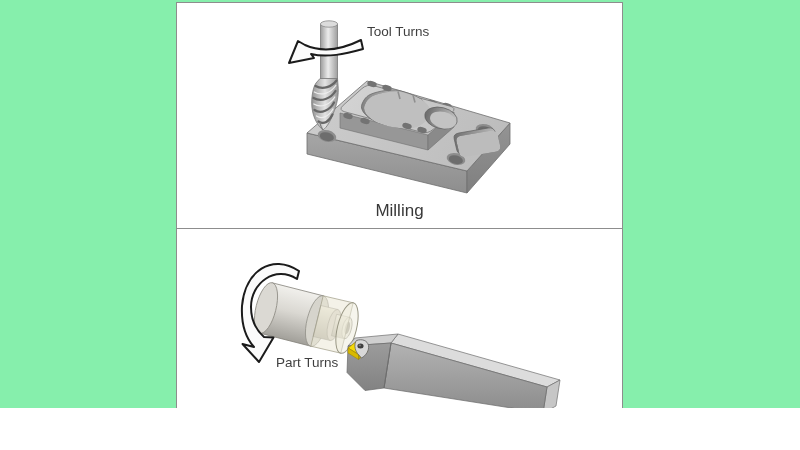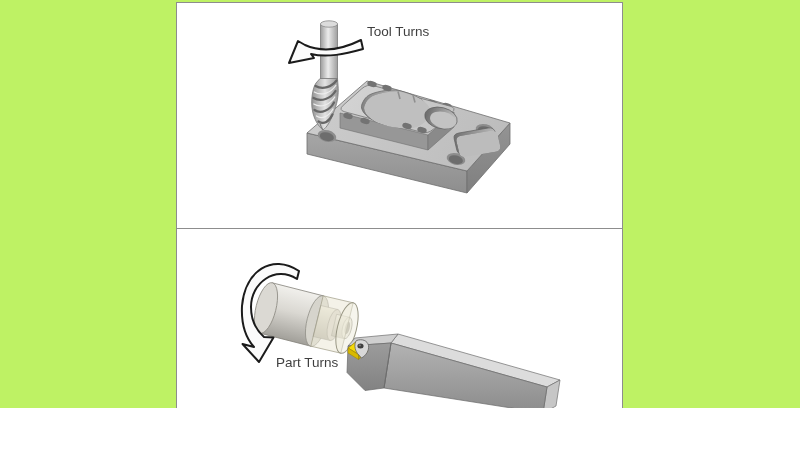--- a/index.html
+++ b/index.html
@@ -1,16 +1,16 @@
 <!DOCTYPE html>
 <html><head>
 <meta charset="utf-8">
 <style>
   html,body{margin:0;padding:0;background:#ffffff;}
-  .canvas{position:relative;width:800px;height:408px;background:#bef264;overflow:hidden;
+  .canvas{position:relative;width:800px;height:408px;background:#86efac;overflow:hidden;
           font-family:"Liberation Sans",sans-serif;}
   .frame{position:absolute;left:176px;top:2px;width:447px;height:442px;
          border:1.4px solid #8d8d8d;box-sizing:border-box;background:#ffffff;}
   .panel{position:relative;width:100%;box-sizing:border-box;overflow:hidden;}
   .panel-top{height:226px;border-bottom:1.4px solid #8d8d8d;}
   .panel-bottom{height:214px;}
   .panel svg{position:absolute;left:0;top:0;display:block;}
   .annotation{position:absolute;font-size:13.5px;color:#3f3f3f;white-space:nowrap;}
   .annotation-tool{left:190px;top:21px;}
   .annotation-part{left:56px;top:126px;margin-left:43px;}
@@ -145,20 +145,21 @@
             <path d="M136.8,101 C144,105.5 153,101.5 157.8,94"></path>
             <path d="M139.5,113 C145,117 152,113 156,106"></path>
           </g>
           <path d="M146,127 C144,124 143,121.5 143,119" fill="none" stroke="#7c7c7c" stroke-width="1.2"></path>
         </g>
 
         <path d="M184,37 C164,47 146,50 128,42 L121,38 L112,60 L137,55 L134,51 C150,55 168,51 186,46 Z" fill="#fbfbfb" stroke="#1b1b1b" stroke-width="2" stroke-linejoin="round"></path>
       </svg>
 
       <div class="annotation annotation-tool">Tool Turns</div>
+      <div class="caption caption-milling">Milling</div>
     </section>
 
     <section class="panel panel-bottom">
       <svg width="445" height="214" viewBox="0 0 445 214">
         <defs>
           <linearGradient id="gBigCyl" x1="95" y1="54" x2="83" y2="104" gradientUnits="userSpaceOnUse">
             <stop offset="0" stop-color="#f1f0ec"></stop>
               <stop offset="0.45" stop-color="#dad8d2"></stop>
             <stop offset="1" stop-color="#a3a19b"></stop>
           </linearGradient>

